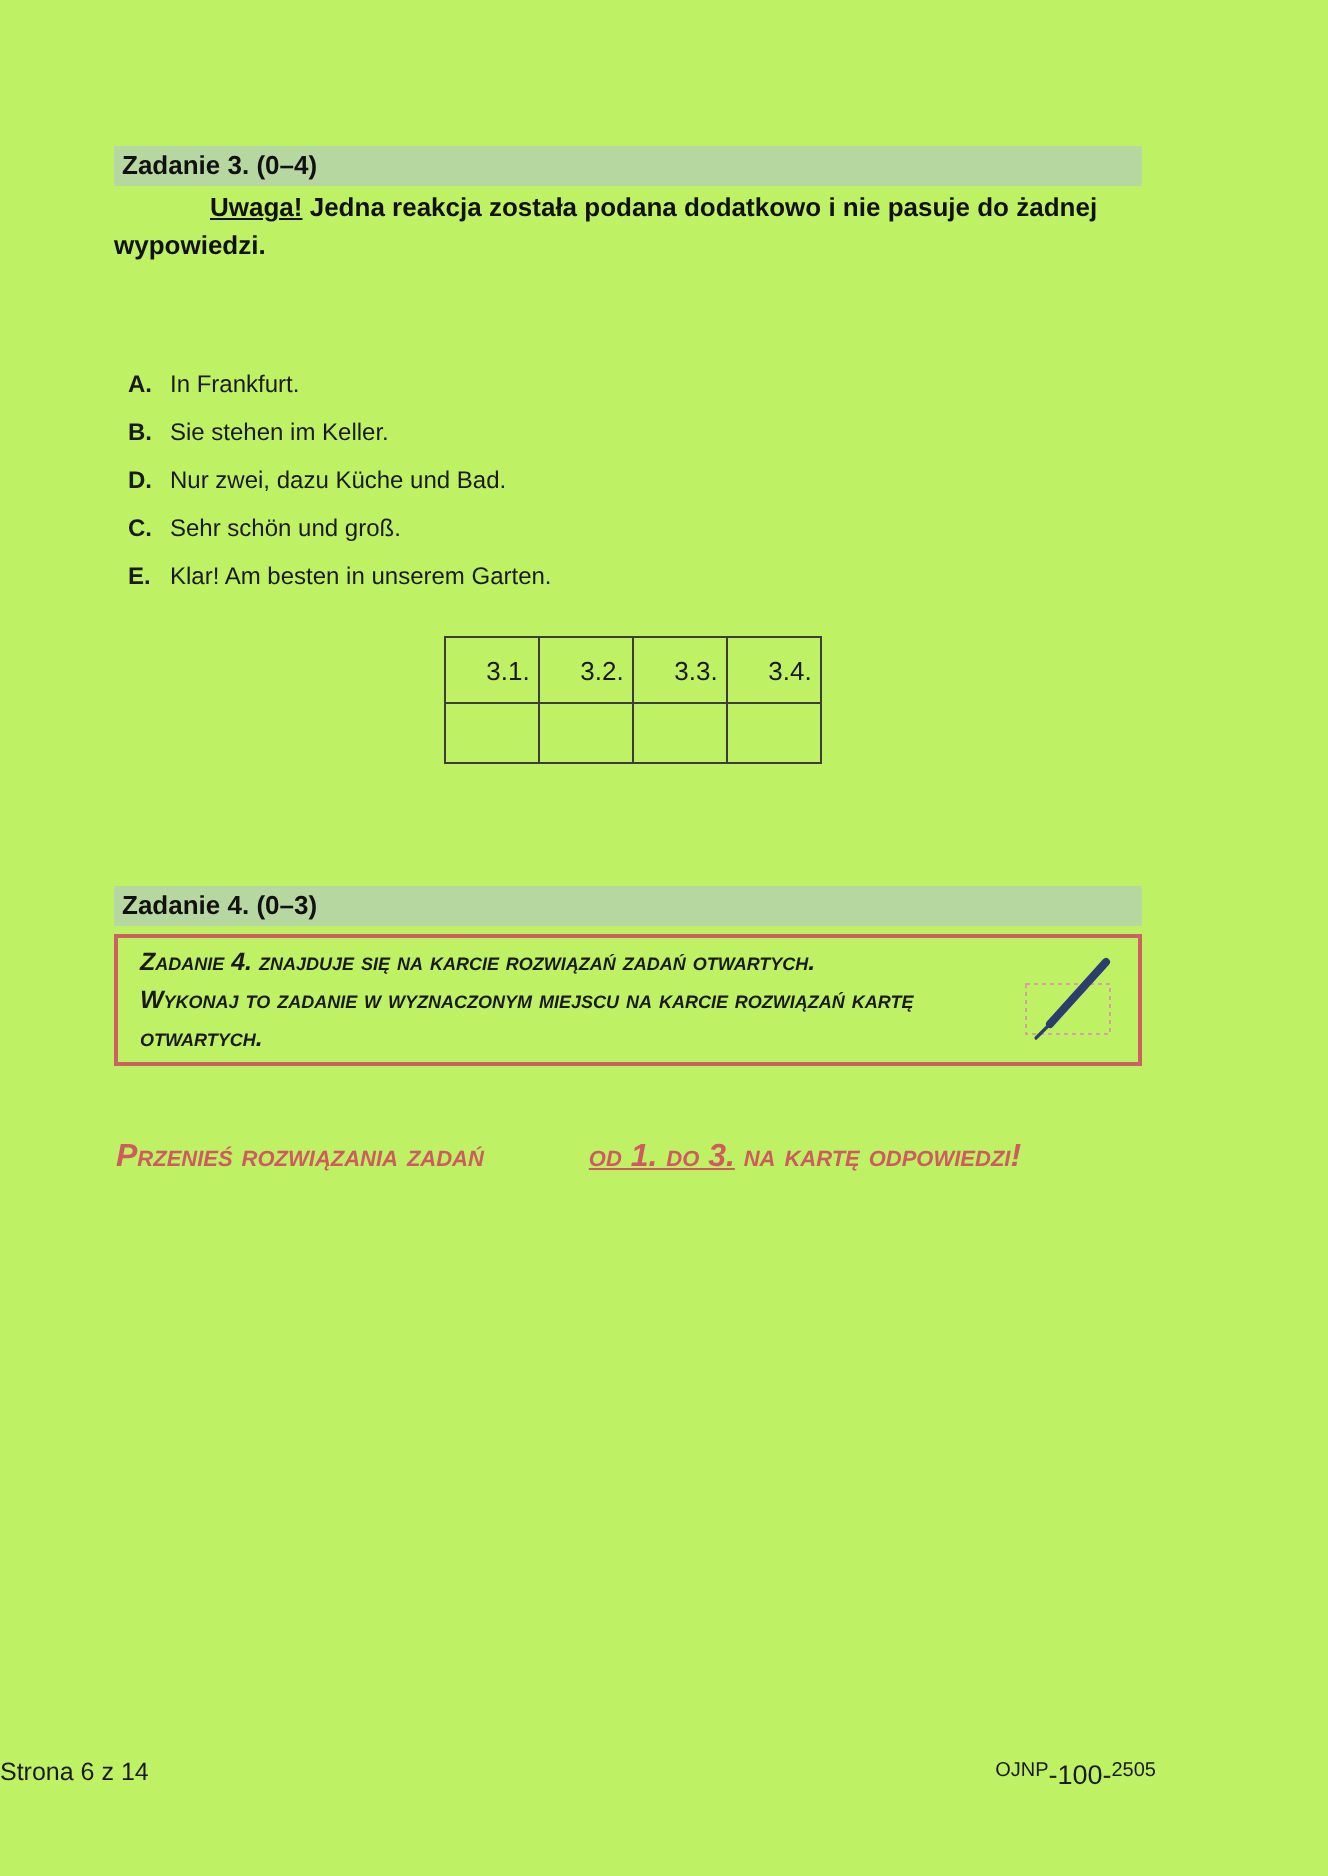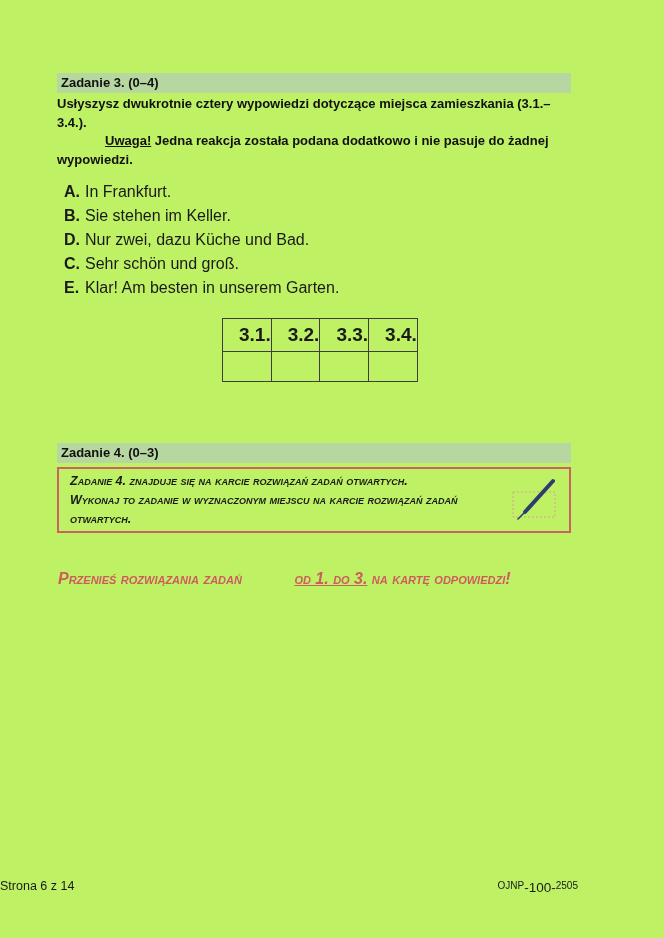--- a/index.html
+++ b/index.html
@@ -39,21 +39,21 @@
   }
   .underlined { text-decoration: underline; margin-left: 48px; }
   .options {
     position: absolute;
     left: 64px;
     top: 184px;
     width: 500px;
     list-style: none;
   }
   .option {
-    font-size: 16px;
+    font-size: 12px;
     line-height: 16px;
     margin-bottom: 8px;
     height: 16px;
   }
   .option .letter {
     display: inline-block;
     width: 21px;
     font-weight: bold;
   }
   .answer-table {
@@ -62,22 +62,22 @@
     top: 318px;
     border-collapse: collapse;
   }
   .answer-table td {
     border: 1px solid #3d3d3d;
     width: 47px;
     text-align: center;
   }
   .answer-table .hdr-row td {
     height: 33px;
-    font-size: 19px;
-    font-weight: bold;
+    font-size: 13px;
+    font-weight: normal;
     padding-left: 16px;
   }
   .answer-table .val-row td { height: 30px; }
   .open-task-box {
     position: absolute;
     left: 57px;
     top: 467px;
     width: 514px;
     height: 66px;
     border: 2px solid #cc6164;
@@ -134,21 +134,20 @@
   .footer-code .small { font-size: 10px; }
 </style>
 </head>
 <body>
 
 <div class="page">
 
   <div class="task-header" style="top:73px">Zadanie 3. (0–4)</div>
 
   <div class="intro">
-    <div>Usłyszysz dwukrotnie cztery wypowiedzi dotyczące miejsca zamieszkania (3.1.–3.4.).</div>
     <div>
       <span class="underlined">Uwaga!</span><span> Jedna reakcja została podana dodatkowo i nie pasuje do żadnej wypowiedzi.</span>
     </div>
   </div>
 
   <ul class="options">
     <li class="option">
       <span class="letter">A.</span><span>In Frankfurt.</span>
     </li>
     <li class="option">
@@ -180,21 +179,21 @@
       <td></td>
     </tr>
   </tbody>
     </table>
 
   <div class="task-header" style="top:443px">Zadanie 4. (0–3)</div>
 
   <div class="open-task-box">
     <div class="open-task-text">
       <div>Zadanie 4. znajduje się na karcie rozwiązań zadań otwartych.</div>
-      <div>Wykonaj to zadanie w wyznaczonym miejscu na karcie rozwiązań zadań otwartych.</div>
+      <div>Wykonaj to zadanie w wyznaczonym miejscu na karcie rozwiązań kartę otwartych.</div>
     </div>
     <div class="pen-wrap">
       <svg width="52" height="46" viewBox="0 0 52 46" xmlns="http://www.w3.org/2000/svg">
         <rect x="4" y="15" width="42" height="25" fill="none" stroke="#dd9e9e" stroke-width="1" stroke-dasharray="2,2"></rect>
         <line x1="16" y1="35" x2="44" y2="4" stroke="#2c3e6e" stroke-width="4" stroke-linecap="round"></line>
         <line x1="9" y1="42" x2="17" y2="34" stroke="#2c3e6e" stroke-width="1.6" stroke-linecap="round"></line>
       </svg>
     </div>
   </div>
 

